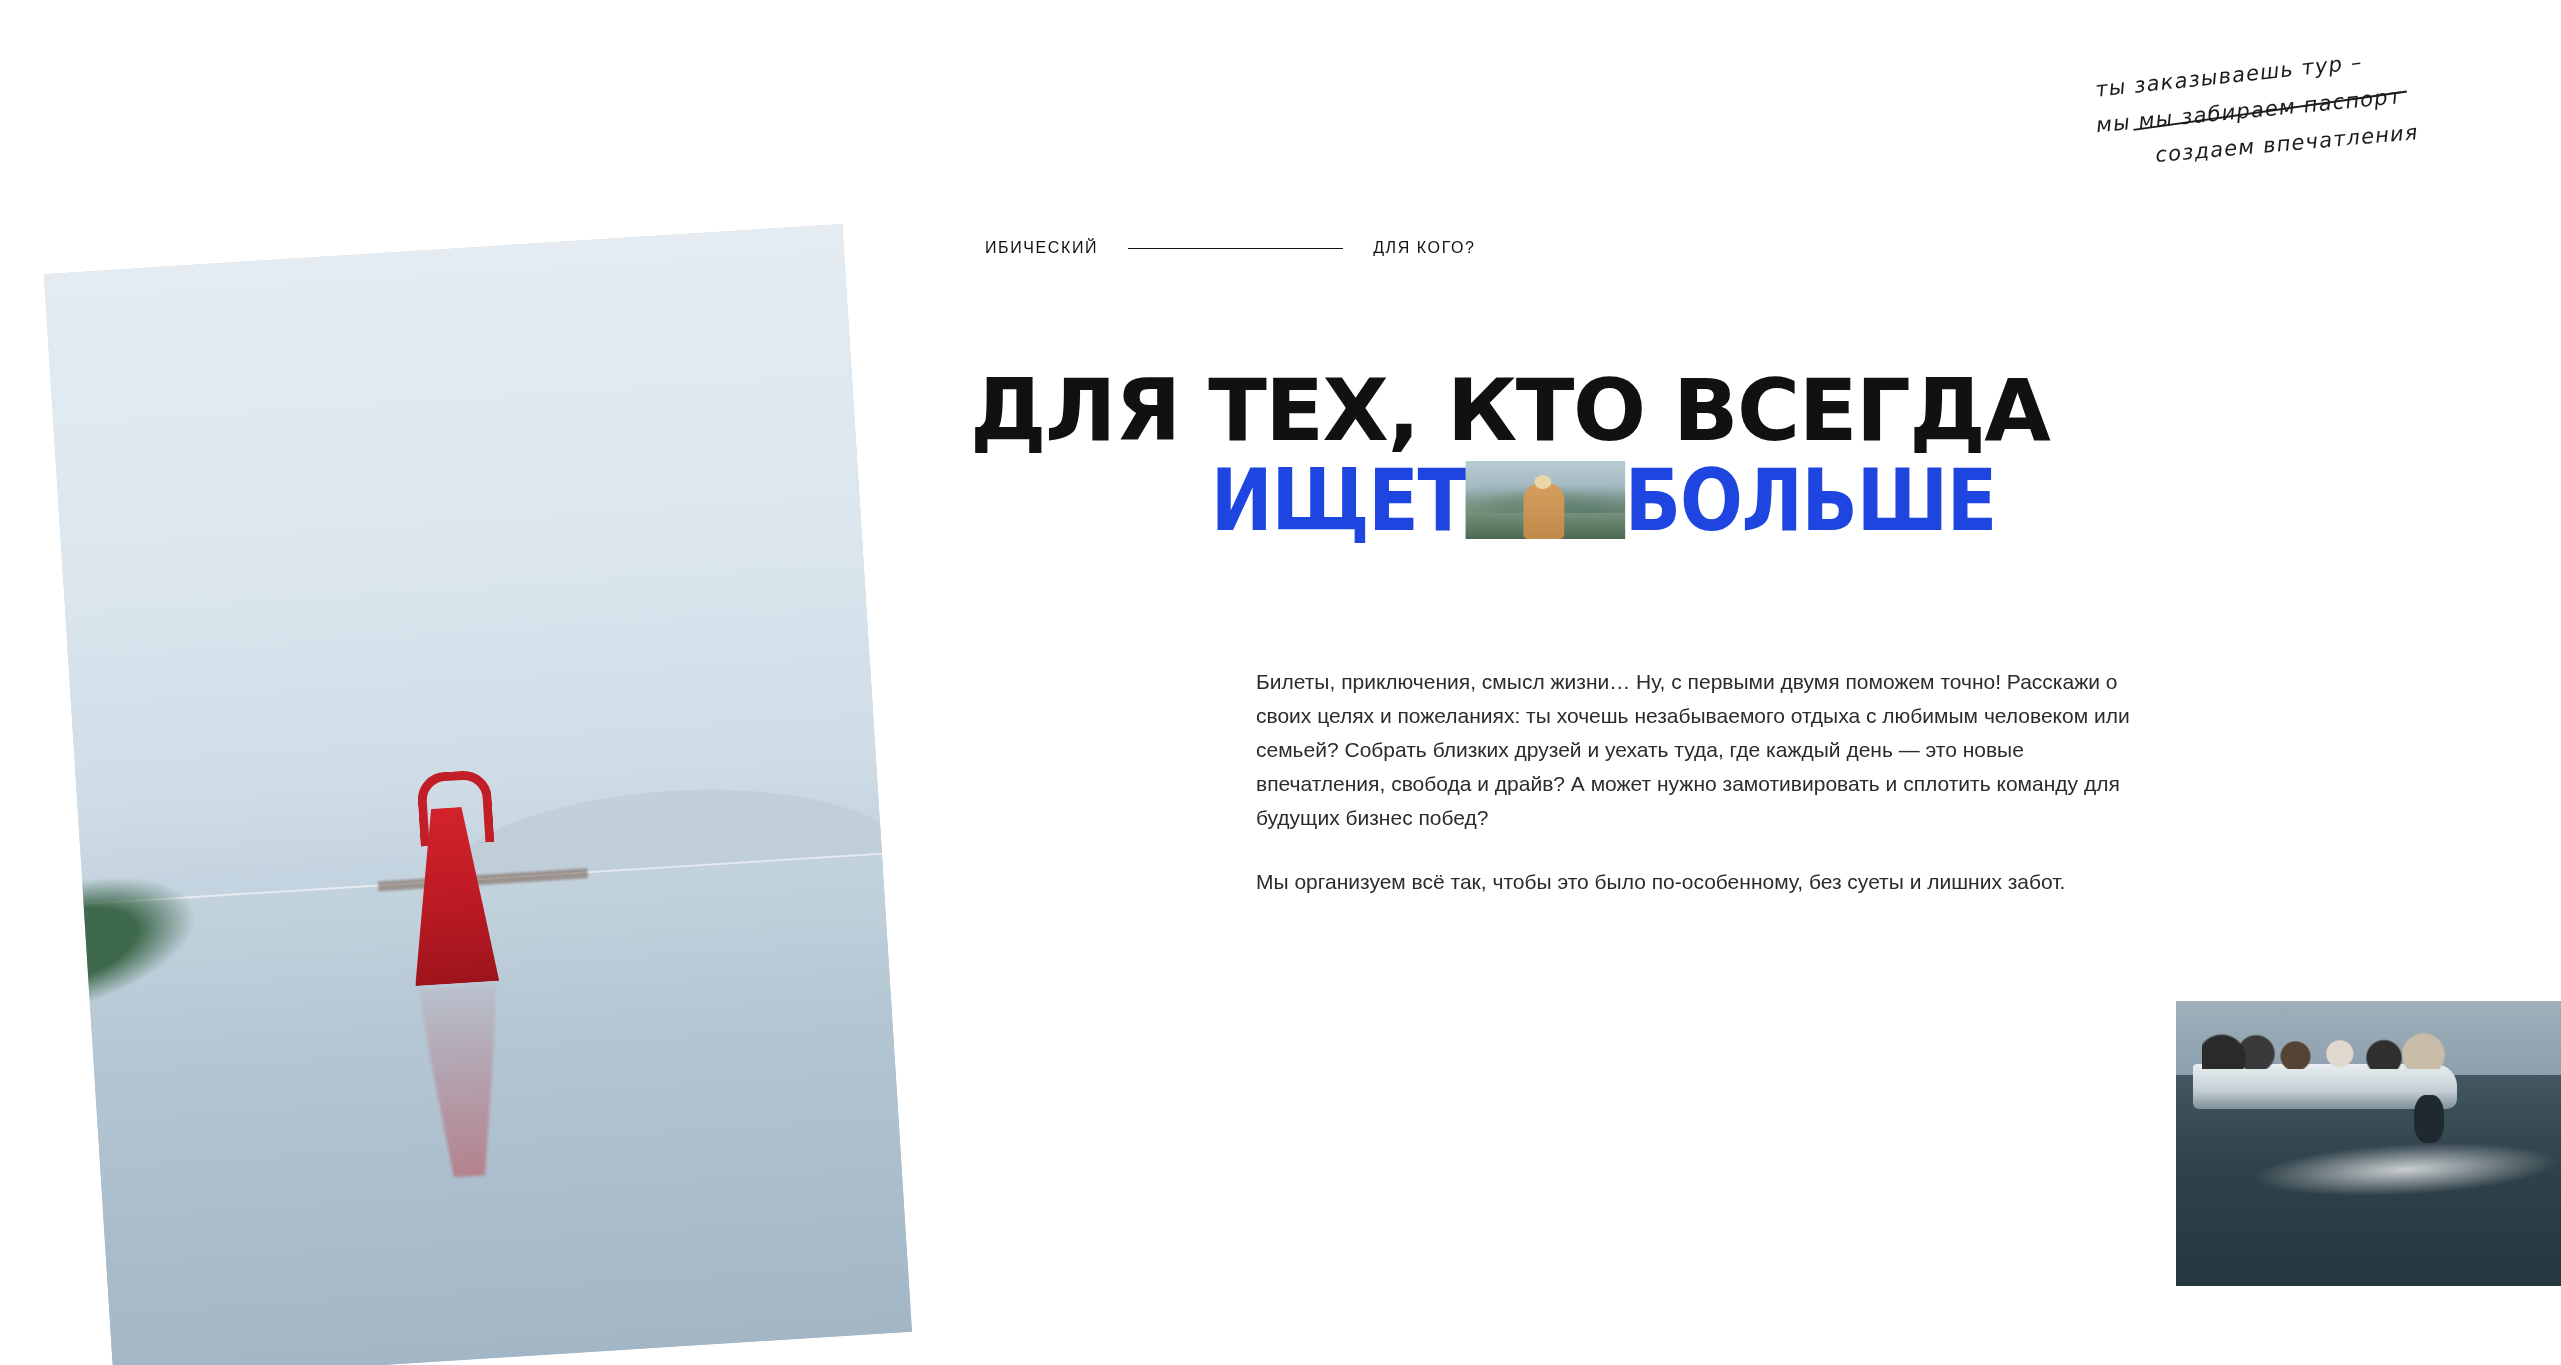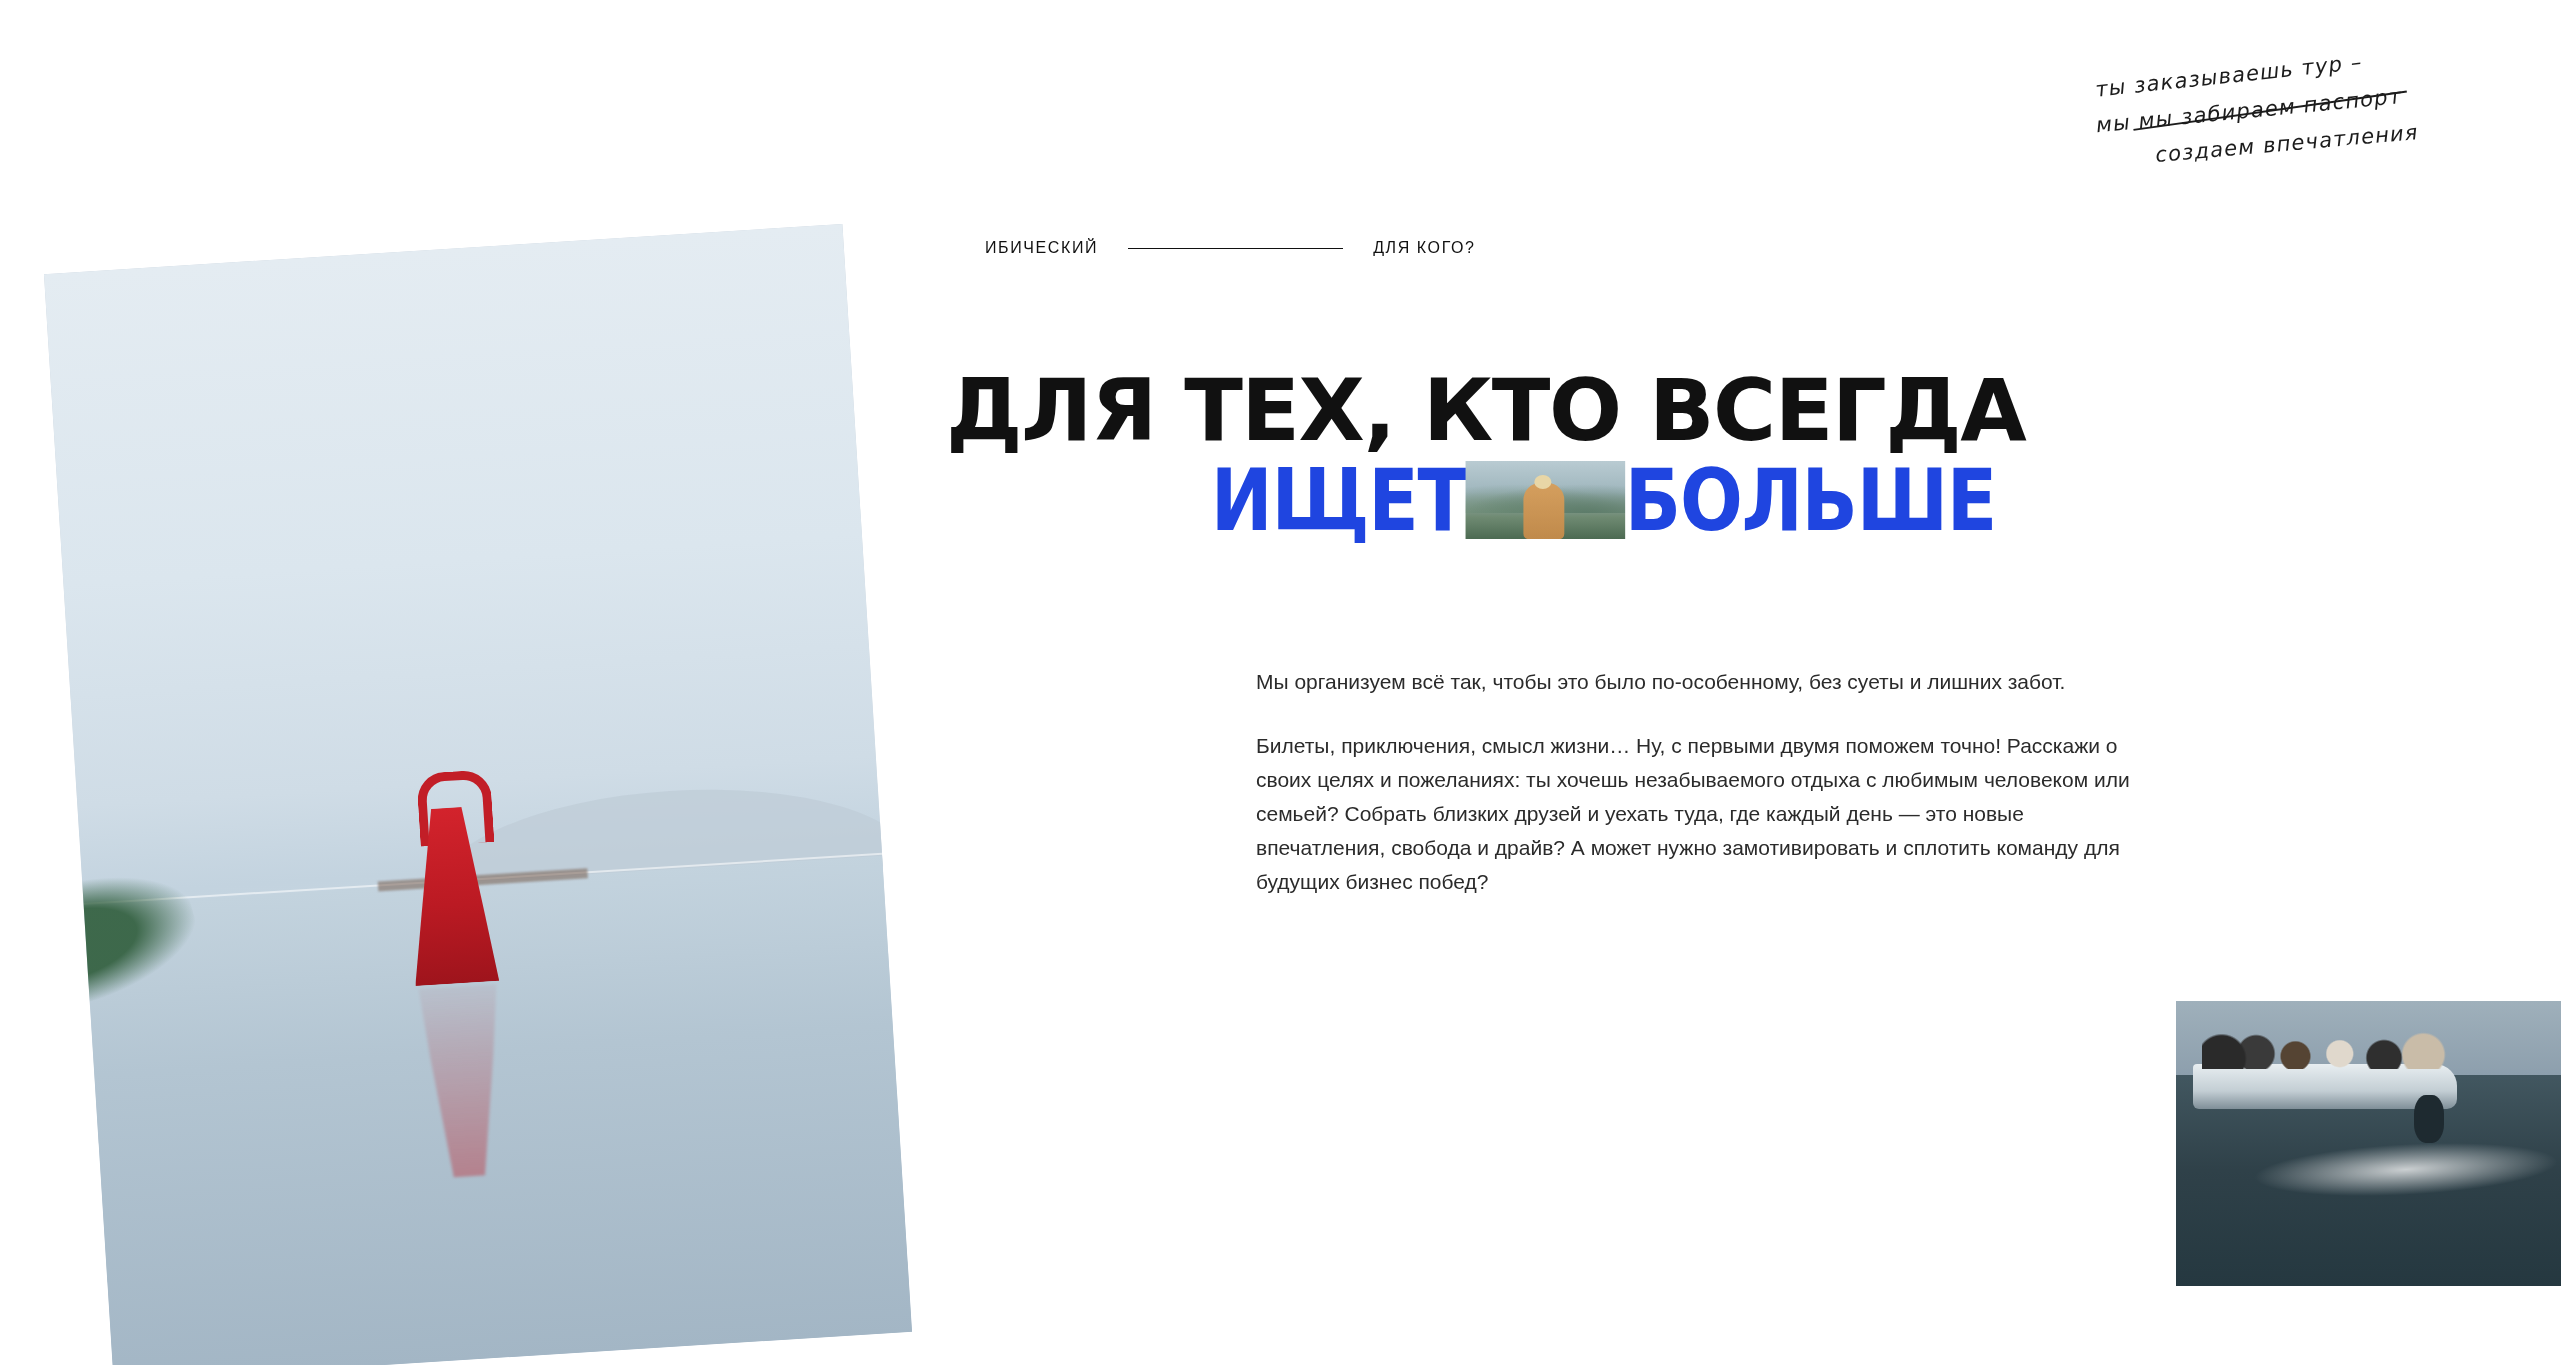--- a/index.html
+++ b/index.html
@@ -215,21 +215,21 @@
   .headline .l2 {
     font-family: "DejaVu Sans", sans-serif;
     font-weight: 700;
     font-size: 86px;
     line-height: 0.92;
     letter-spacing: -1.5px;
     transform: scaleX(0.86);
     transform-origin: left center;
     white-space: nowrap;
   }
-  .headline .l1 { color: #111111; }
+  .headline .l1 { color: #111111; margin-left: 24px; }
   .headline .l2 {
     color: #1f45e0;
     transform-origin: right center;
     display: flex;
     align-items: center;
     justify-content: flex-end;
     gap: 0;
     margin-top: 10px;
   }
   .headline .l2 .word { display: inline-block; }
@@ -387,22 +387,22 @@
     <span class="inline-photo">
       <span class="ip-hills"></span>
       <span class="ip-person"></span>
       <span class="ip-head"></span>
     </span>
     <span class="word">БОЛЬШЕ</span>
   </span>
 </h1>
 
 <div class="body-copy">
+  <p>Билеты, приключения, смысл жизни… Ну, с первыми двумя поможем точно! Расскажи о своих целях и пожеланиях: ты хочешь незабываемого отдыха с любимым человеком или семьей? Собрать близких друзей и уехать туда, где каждый день — это новые впечатления, свобода и драйв? А может нужно замотивировать и сплотить команду для будущих бизнес побед?</p>
   <p>Мы организуем всё так, чтобы это было по-особенному, без суеты и лишних забот.</p>
-  <p>Билеты, приключения, смысл жизни… Ну, с первыми двумя поможем точно! Расскажи о своих целях и пожеланиях: ты хочешь незабываемого отдыха с любимым человеком или семьей? Собрать близких друзей и уехать туда, где каждый день — это новые впечатления, свобода и драйв? А может нужно замотивировать и сплотить команду для будущих бизнес побед?</p>
 </div>
 
 <figure class="photo-bottom">
   <div class="pb-sky"></div>
   <div class="pb-sea"></div>
   <div class="pb-boat"></div>
   <div class="pb-people"></div>
   <div class="pb-wake"></div>
   <div class="pb-surfer"></div>
 </figure>

